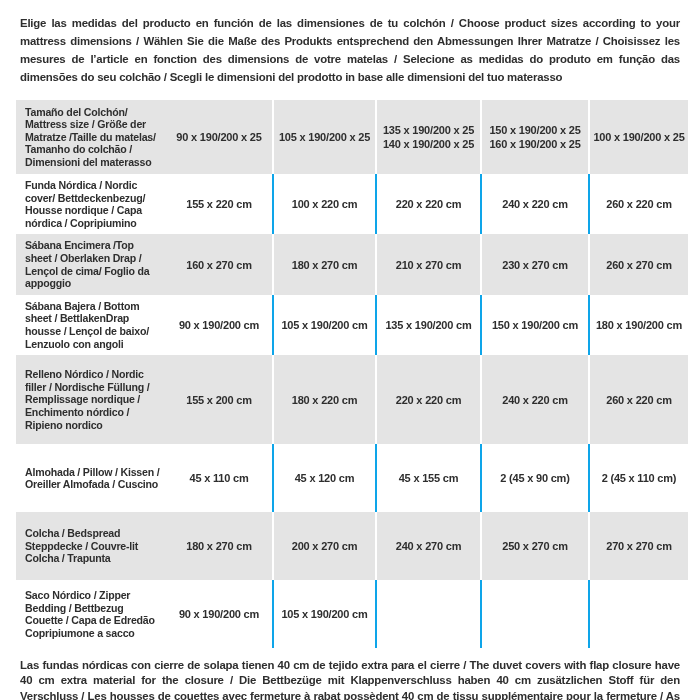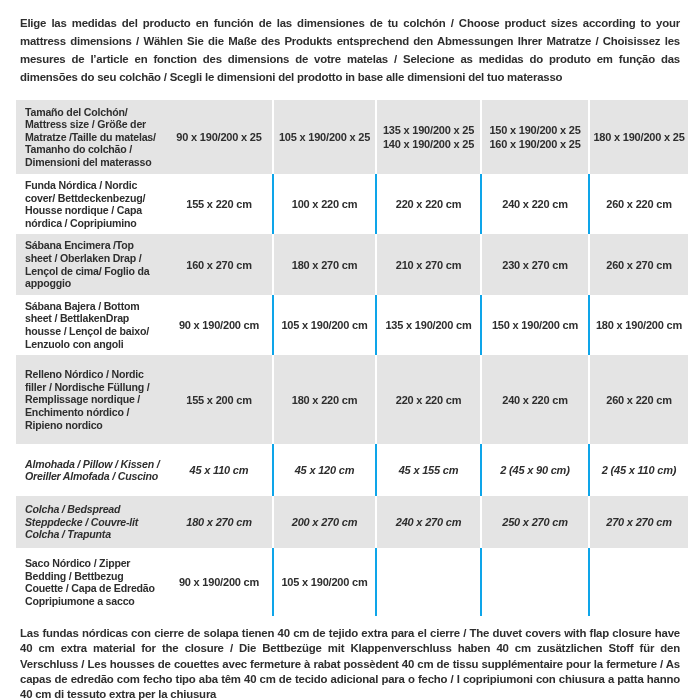--- a/index.html
+++ b/index.html
@@ -58,21 +58,21 @@
   }
   tr.gray { background: #e4e4e4; }
   tr.white { background: #ffffff; }
   tr.gray td.val { border-left: 2px solid #ffffff; }
   tr.white td.val { border-left: 2px solid #0ea5e9; }
   tr td.val:nth-child(2) { border-left: none !important; }
 
   tr.h74 { height: 74px; }
   tr.h65 { height: 57px; }
   tr.h75 { height: 89px; }
-  tr.h60 { height: 52px; font-style: italic; }
+  tr.h60 { height: 68px; }
   tr.h68 { height: 68px; }
 
   .footnote {
     margin: 10px 4px 0 4px;
     font-weight: bold;
     font-size: 11.4px;
     line-height: 15.2px;
     letter-spacing: -0.2px;
     text-align: justify;
     font-stretch: condensed;
@@ -96,21 +96,21 @@
     </colgroup>
     <tbody>
       <tr class="gray h74">
         <td class="label">Tamaño del Colchón/ Mattress size / Größe der Matratze /Taille du matelas/ Tamanho do colchão / Dimensioni del materasso</td>
         <td class="val">90 x 190/200 x 25</td>
         <td class="val">105 x 190/200 x 25</td>
         <td class="val">135 x 190/200 x 25
 140 x 190/200 x 25</td>
         <td class="val">150 x 190/200 x 25
 160 x 190/200 x 25</td>
-        <td class="val">180 x 190/200 x 25</td>
+        <td class="val">100 x 190/200 x 25</td>
       </tr>
       <tr class="white h65">
         <td class="label">Funda Nórdica /  Nordic cover/ Bettdeckenbezug/ Housse nordique  / Capa nórdica / Copripiumino</td>
         <td class="val">155 x 220 cm</td>
         <td class="val">100 x 220 cm</td>
         <td class="val">220 x 220 cm</td>
         <td class="val">240 x 220 cm</td>
         <td class="val">260 x 220 cm</td>
       </tr>
       <tr class="gray h65">

